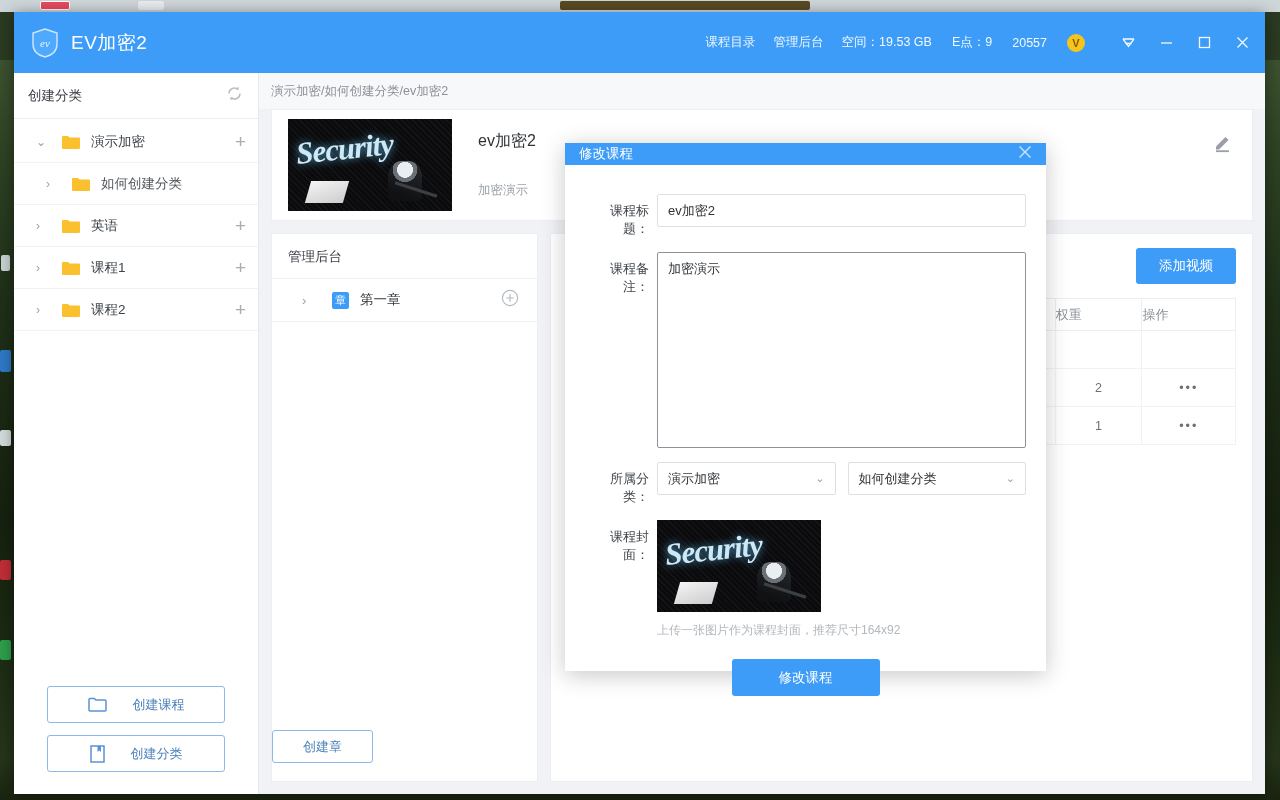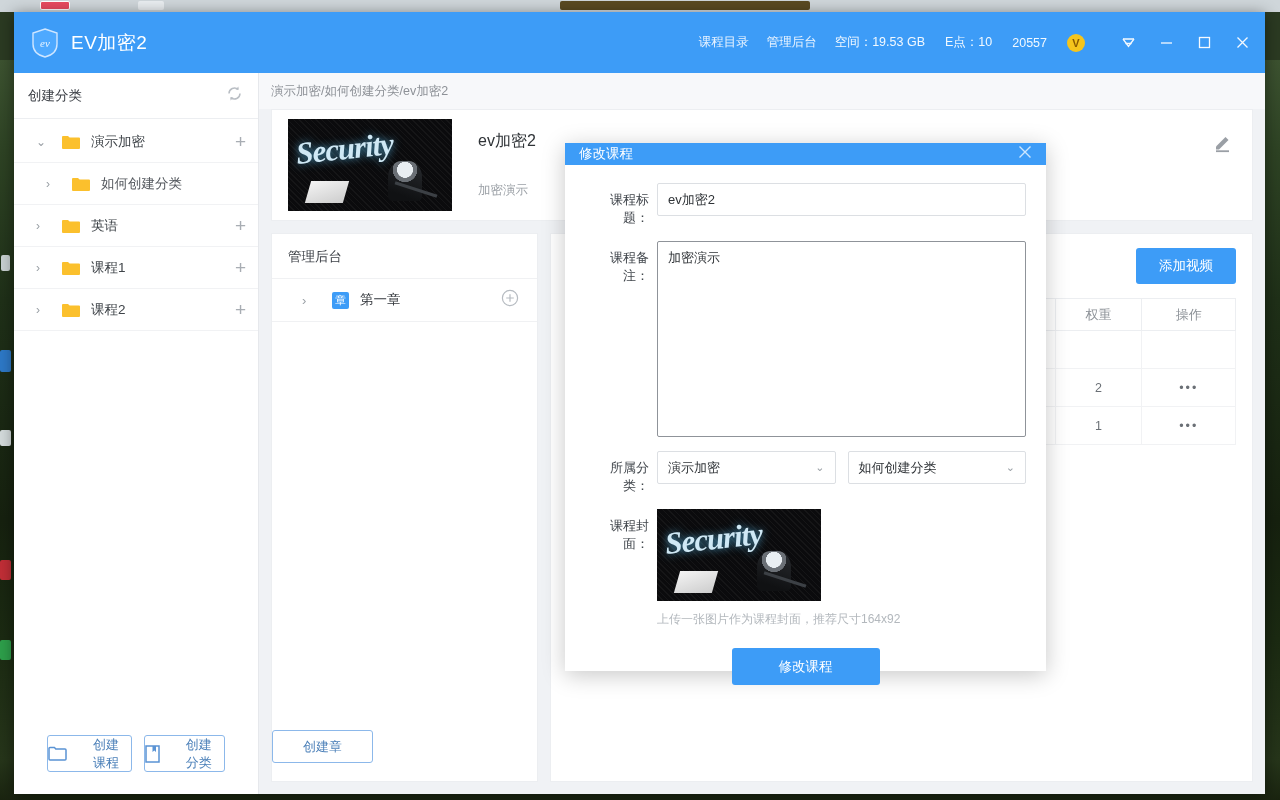--- a/index.html
+++ b/index.html
@@ -94,21 +94,21 @@
   }
   .tree-row.lvl1 { padding-left: 22px; }
   .tree-row.lvl2 { padding-left: 32px; }
   .chev { width: 16px; flex: none; color: #9aa0a6; font-size: 12px; line-height: 1; }
   .folder { width: 18px; height: 14px; flex: none; margin-left: 10px; }
   .tree-label { font-size: 13.5px; color: #3f4449; margin-left: 11px; }
   .tree-row.lvl2 .tree-label { color: #54585e; }
   .plus { margin-left: auto; color: #a8adb3; font-size: 19px; line-height: 1; font-weight: 300; }
   .sb-foot {
     flex: none; padding: 10px 33px 22px 33px;
-    display: flex; flex-direction: row; gap: 12px;
+    display: flex; flex-direction: column; gap: 12px;
   }
   .ghost-btn {
     height: 37px; border: 1px solid #8cb8ea; border-radius: 3px;
     background: #fff; color: #4a7fb8; font-size: 13px;
     display: flex; align-items: center; justify-content: center; gap: 26px;
     cursor: pointer;
   }
   .ghost-btn .gi { display: flex; align-items: center; }
 
   
@@ -187,21 +187,21 @@
   }
   .video-head { display: flex; align-items: flex-start; padding: 14px 16px 0 16px; }
   .primary-btn {
     margin-left: auto; background: #3d9cf7; color: #fff; font-size: 13.5px;
     width: 100px; height: 36px; border: none; border-radius: 3px;
     display: flex; align-items: center; justify-content: center; cursor: pointer;
   }
   table.vtable { width: calc(100% - 32px); margin: 14px 16px 0 16px; border-collapse: collapse; }
   table.vtable th {
     font-size: 13px; font-weight: normal; color: #8c9197;
-    border: 1px solid #eceef1; height: 32px; text-align: center;
+    border: 1px solid #eceef1; height: 32px; text-align: left;
   }
   table.vtable td {
     font-size: 12.5px; color: #6b7076; border: 1px solid #f1f2f4;
     height: 38px; text-align: center;
   }
   table.vtable td.cell-left { text-align: left; padding-left: 10px; }
   .row-icon {
     width: 17px; height: 17px; border-radius: 2px; display: inline-flex;
     align-items: center; justify-content: center; font-size: 10px; color: #fff;
     vertical-align: middle; margin-right: 8px;
@@ -218,21 +218,21 @@
     box-shadow: 0 4px 22px rgba(0,0,0,.22); z-index: 40;
     display: flex; flex-direction: column;
   }
   .modal-head {
     height: 40px; background: #3d9cf7; color: #fff;
     display: flex; align-items: center; padding: 0 12px 0 14px;
   }
   .modal-title { font-size: 13.5px; }
   .modal-close { margin-left: auto; cursor: pointer; opacity: .9; }
   .modal-body { padding: 18px 20px 0 20px; flex: 1 1 auto; }
-  .frow { display: flex; align-items: flex-start; margin-bottom: 14px; }
+  .frow { display: flex; align-items: flex-start; margin-bottom: 14px; margin-top: 11px; }
   .flabel {
     width: 72px; flex: none; font-size: 13px; color: #41464c;
     text-align: right; padding-top: 8px; padding-right: 8px;
   }
   .ftext {
     flex: 1 1 auto; height: 33px; border: 1px solid #dcdfe3; border-radius: 2px;
     font-size: 13px; color: #2f3337; padding: 0 10px; outline: none;
     font-family: inherit; background: #fff;
   }
   .ftextarea {
@@ -279,21 +279,21 @@
         <path d="M15 2 L27 6 v11 c0 8-6 11.5-12 13 -6-1.5-12-5-12-13 V6 Z" fill="#4ea9ff" stroke="#cfe6ff" stroke-width="1.4"></path>
         <text x="15" y="20" font-size="11" font-style="italic" font-family="Liberation Serif, serif" fill="#eaf5ff" text-anchor="middle">ev</text>
       </svg>
     </span>
     <span class="app-title">EV加密2</span>
 
     <div class="tb-right">
       <span class="tb-link">课程目录</span>
       <span class="tb-link">管理后台</span>
       <span class="tb-stat">空间：19.53 GB</span>
-      <span class="tb-stat">E点：10</span>
+      <span class="tb-stat">E点：9</span>
       <span class="tb-stat">20557</span>
       <span class="coin">V</span>
 
       <span class="win-btn">
         <svg width="17" height="17" viewBox="0 0 17 17">
             <path d="M3 5 h11 M5.5 9.5 h6 M8.5 13 l0 0" stroke="#ffffff" stroke-width="1.3" fill="none"></path>
             <path d="M3 5 L8.5 12.5 L14 5" stroke="#ffffff" stroke-width="1.3" fill="none"></path>
           </svg>
       </span>
       <span class="win-btn">

